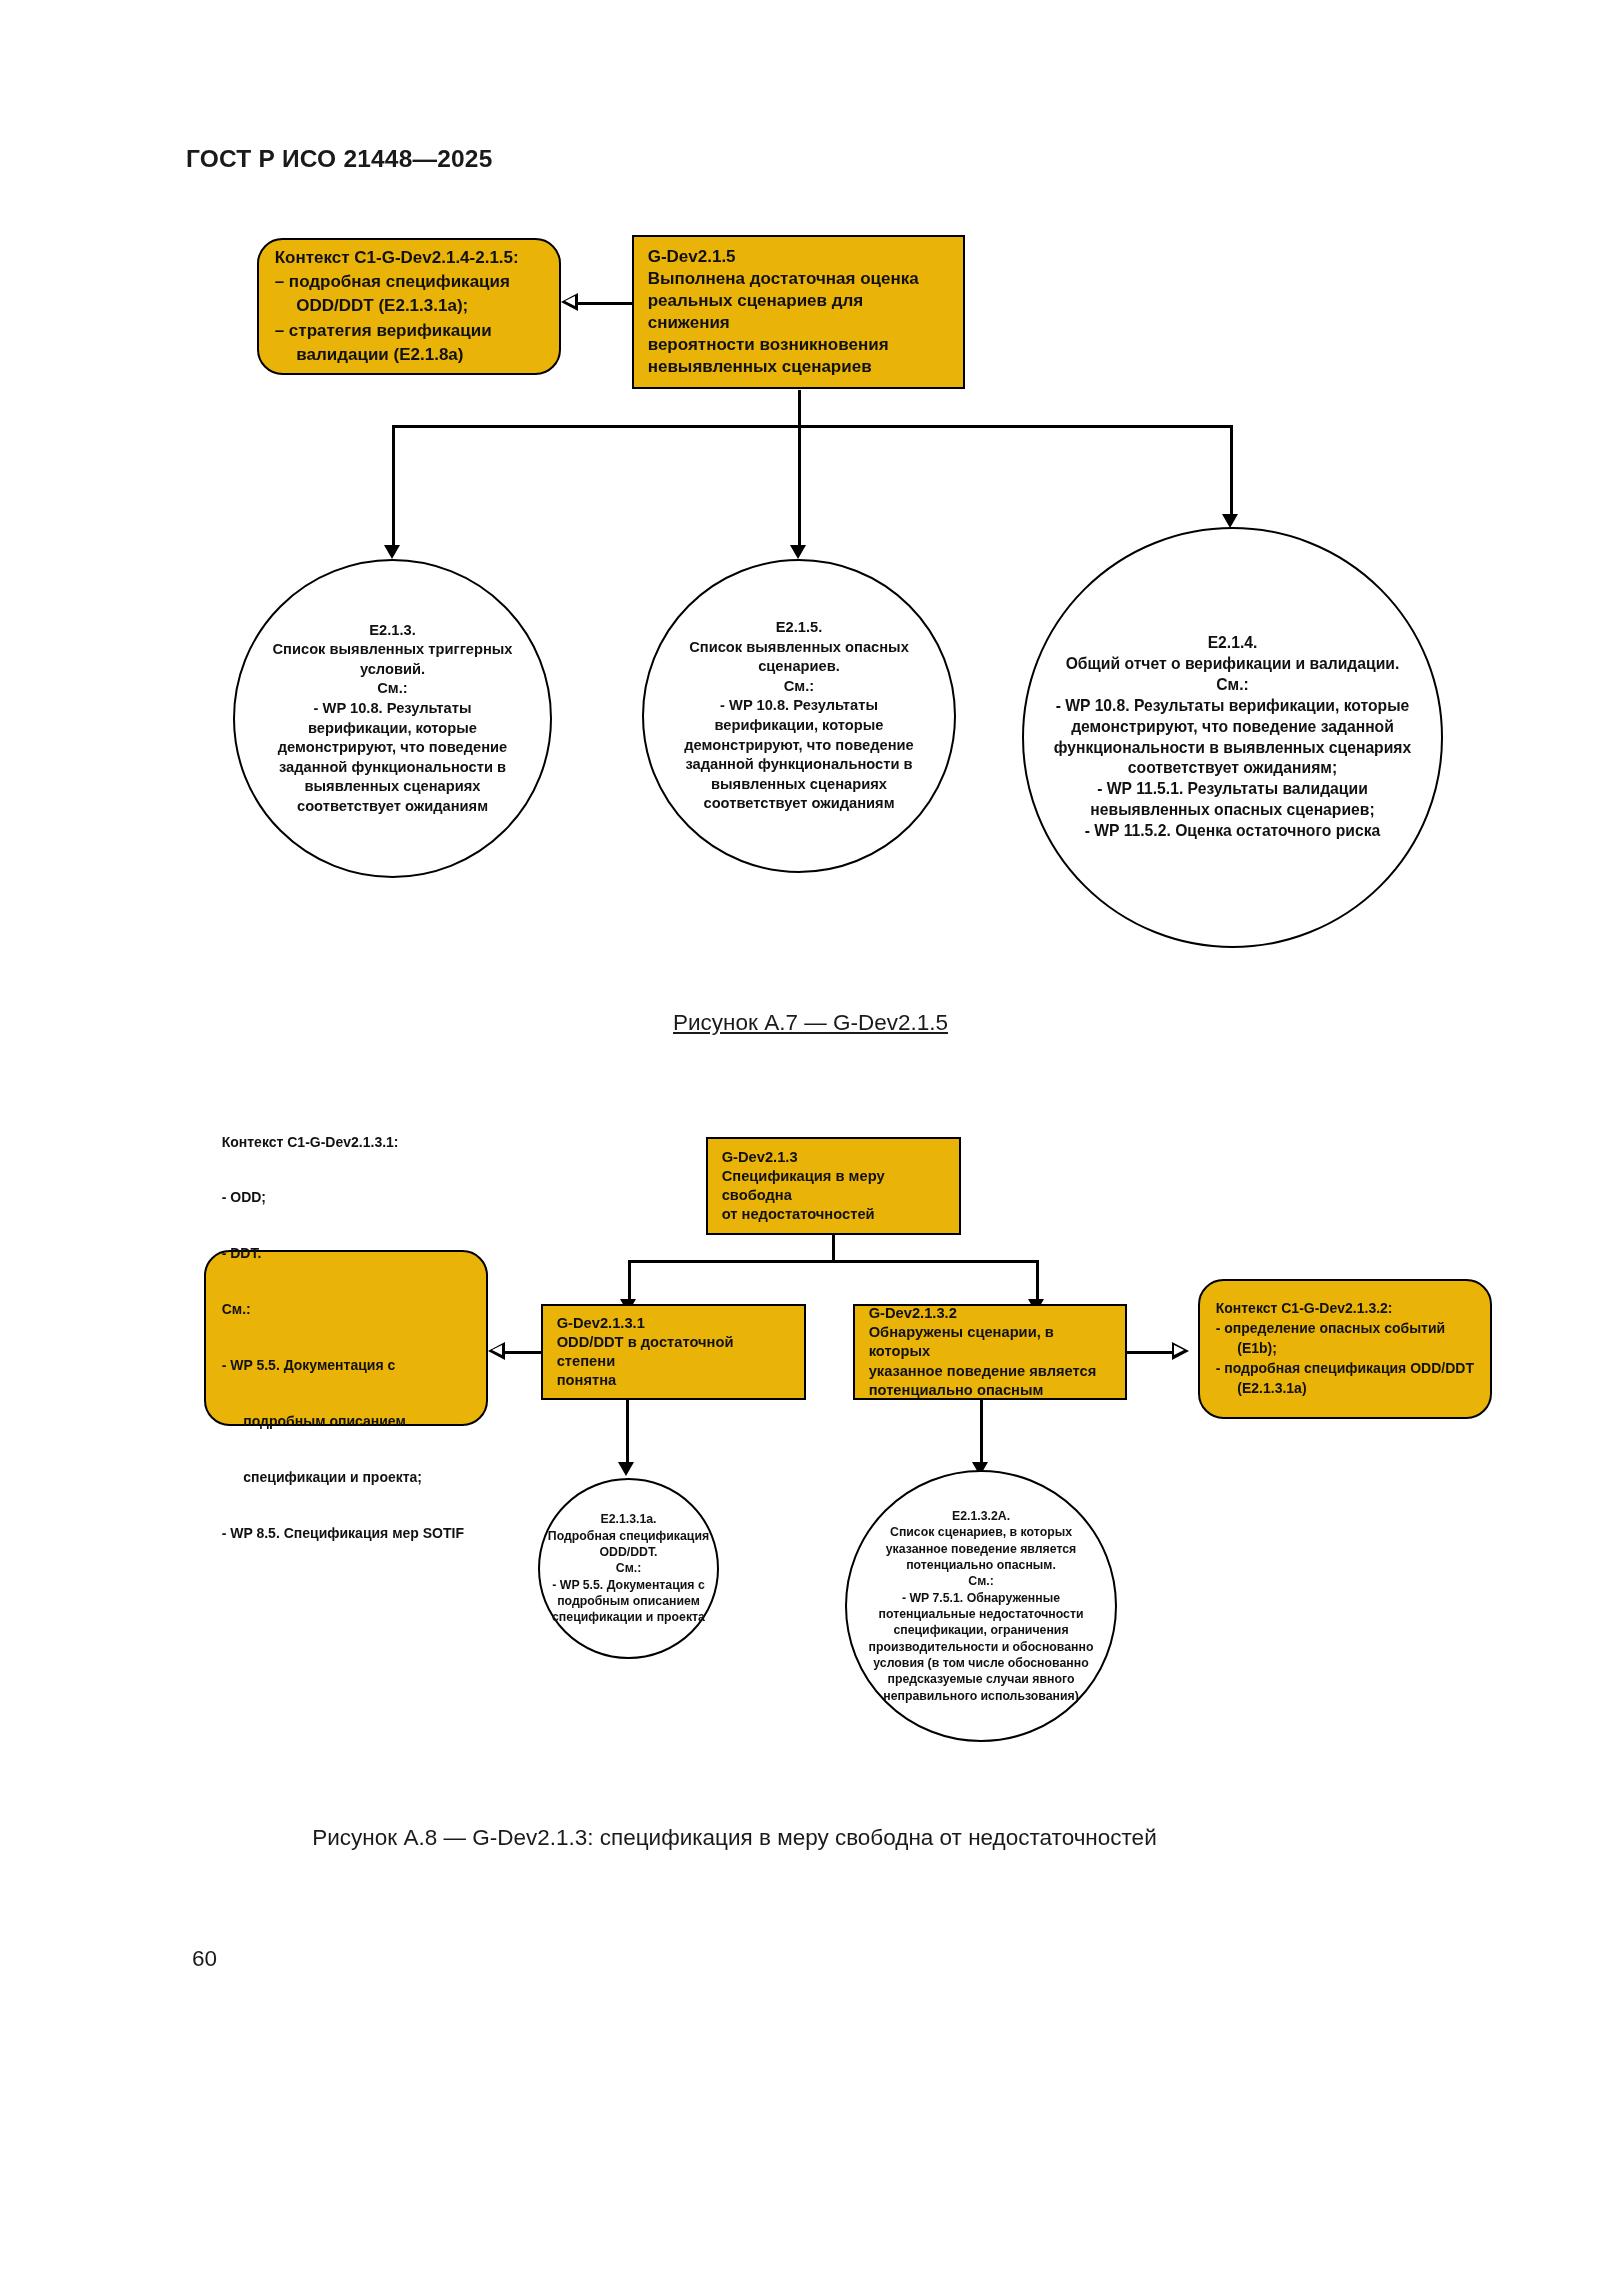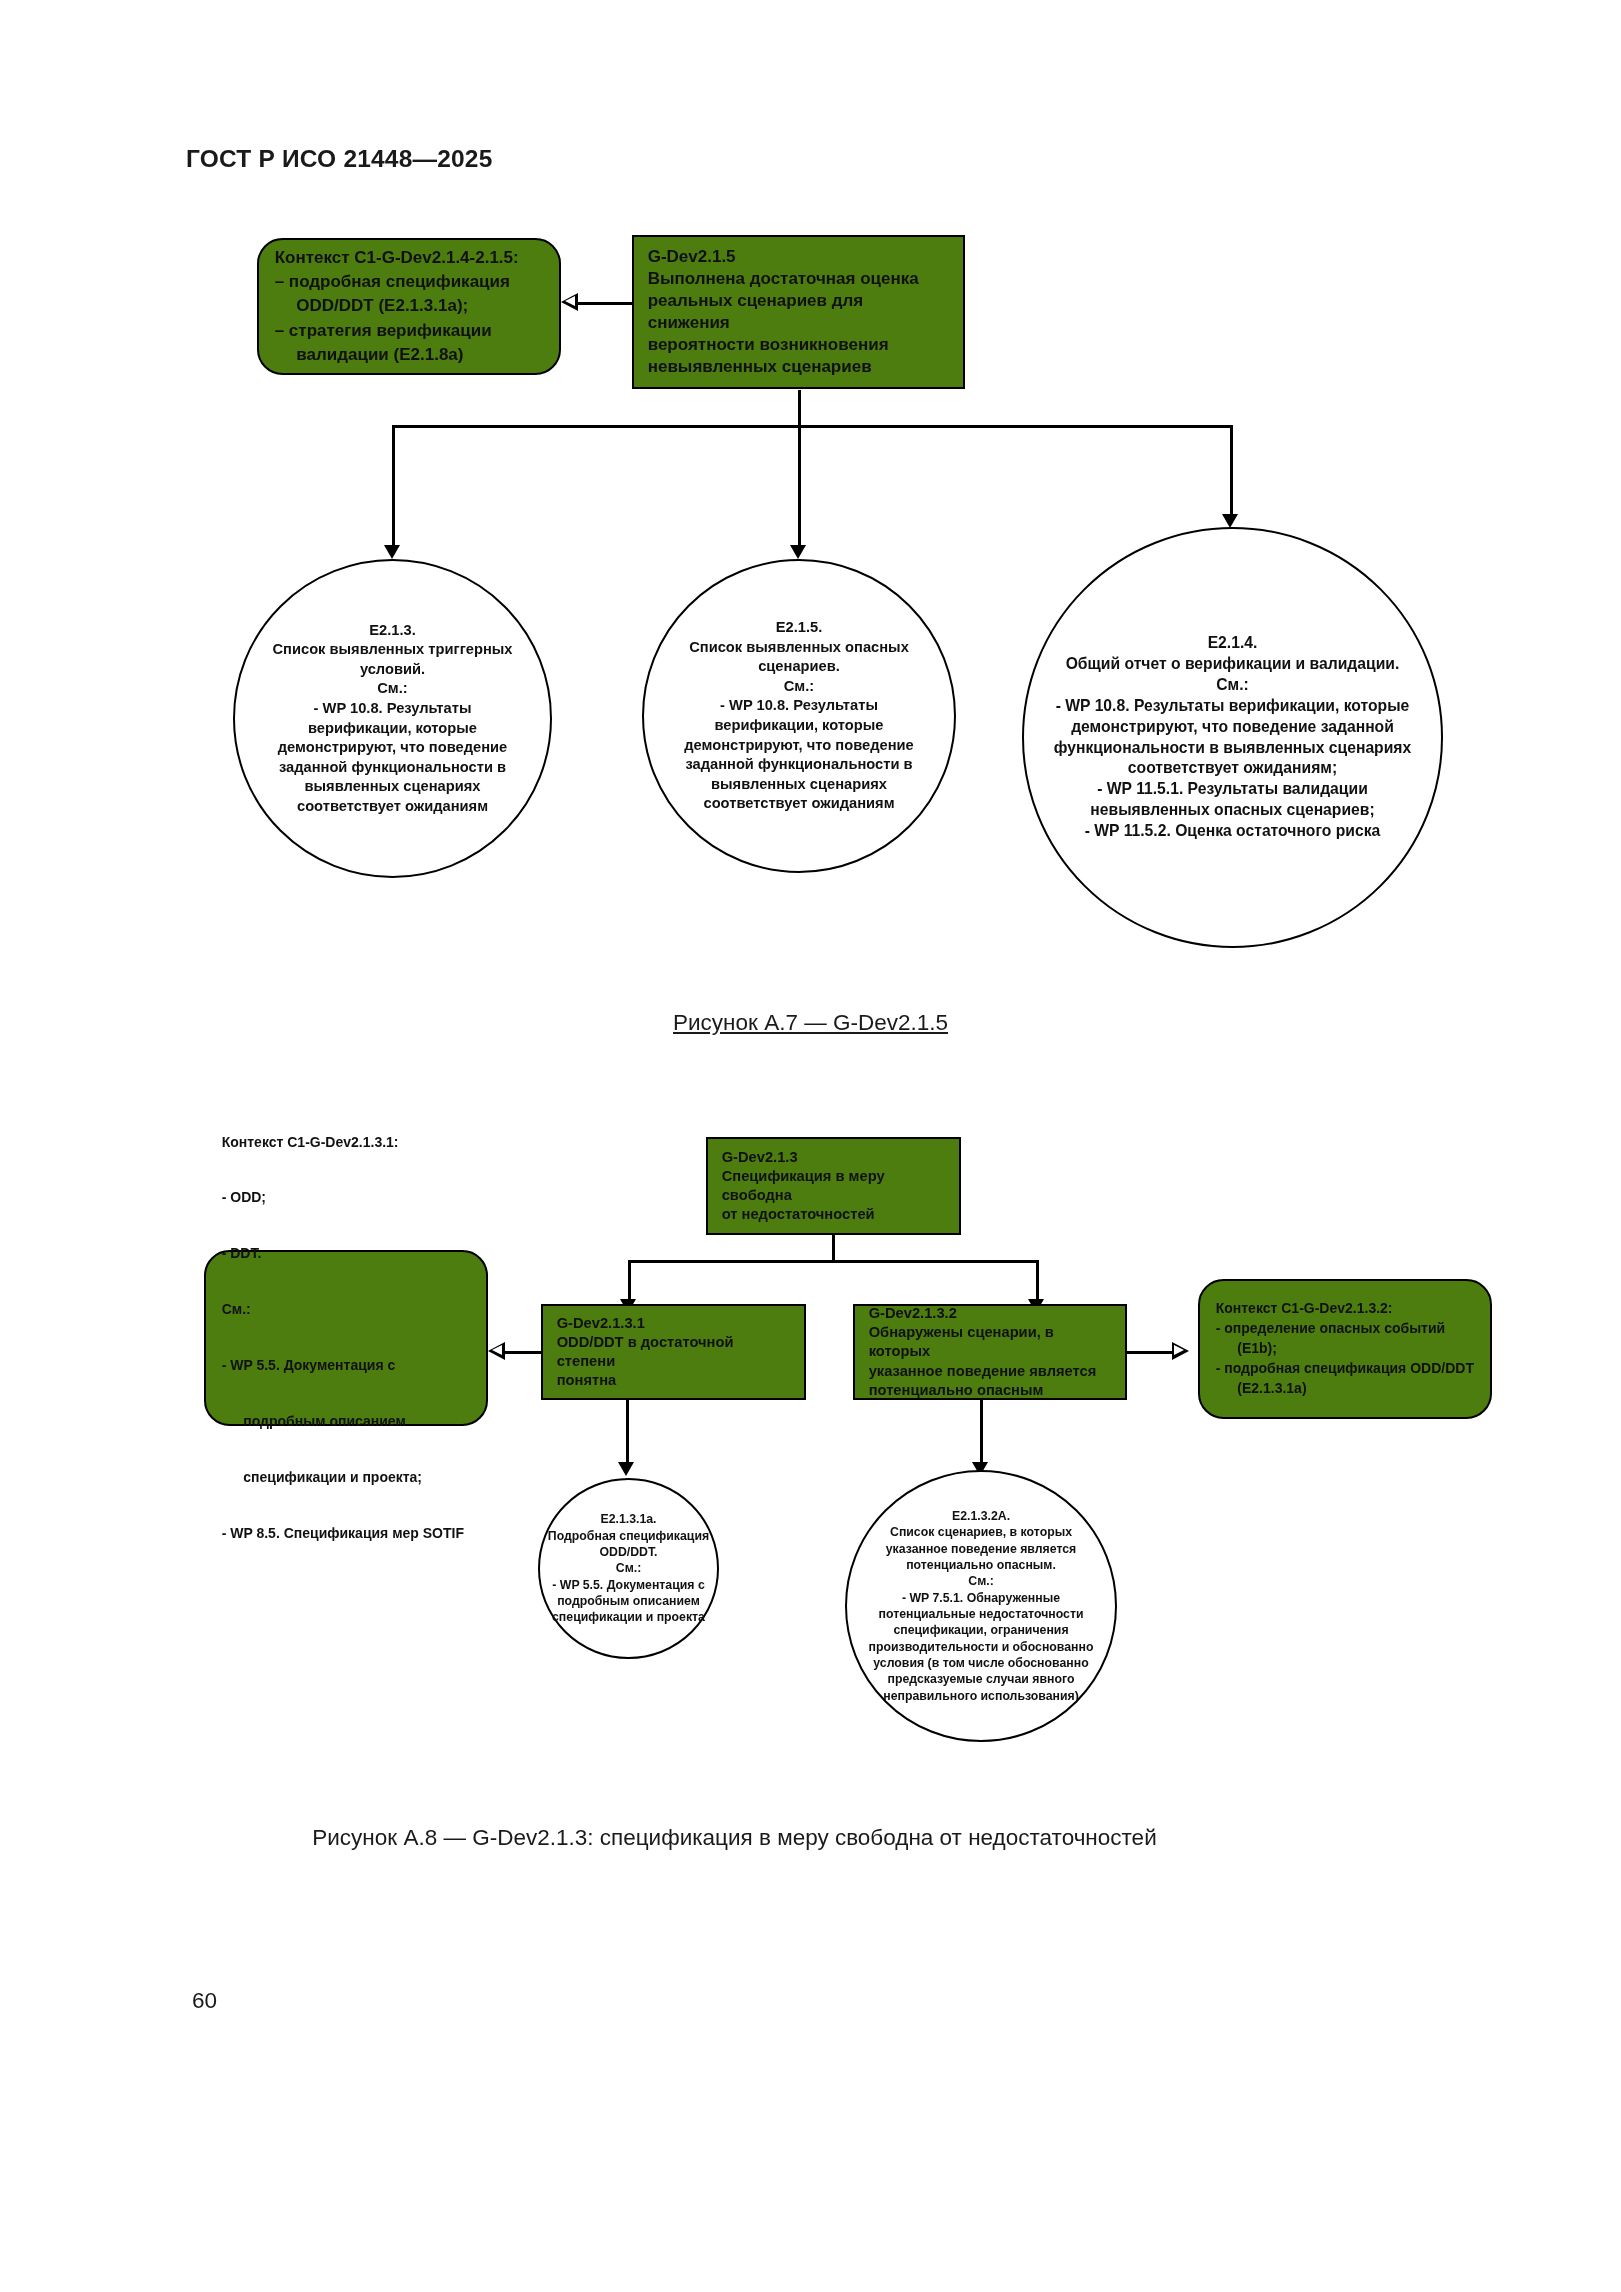--- a/index.html
+++ b/index.html
@@ -30,41 +30,41 @@
     font-weight: bold;
     letter-spacing: 0.2px;
     color: #1a1a1a;
     white-space: nowrap;
   }
 
   
   .page-number {
     position: absolute;
     left: 192px;
-    top: 1988px;
+    top: 1946px;
     font-size: 22.5px;
     color: #1a1a1a;
   }
 
   
   .figure-caption {
     position: absolute;
     font-size: 22.5px;
     color: #1a1a1a;
     white-space: nowrap;
   }
   #caption-a7 { left: 0; top: 1010px; width: 1621px; text-align: center; text-decoration: underline; }
   #caption-a8 { left: 0; top: 1825px; width: 1469px; text-align: center; }
 
   
   .node {
     position: absolute;
     box-sizing: border-box;
     border: 2.5px solid #000000;
-    background: #4d7c0f;
+    background: #eab308;
     display: flex;
     flex-direction: column;
     justify-content: center;
   }
   .node .line {
     display: block;
   }
 
   
   .goal-box {

